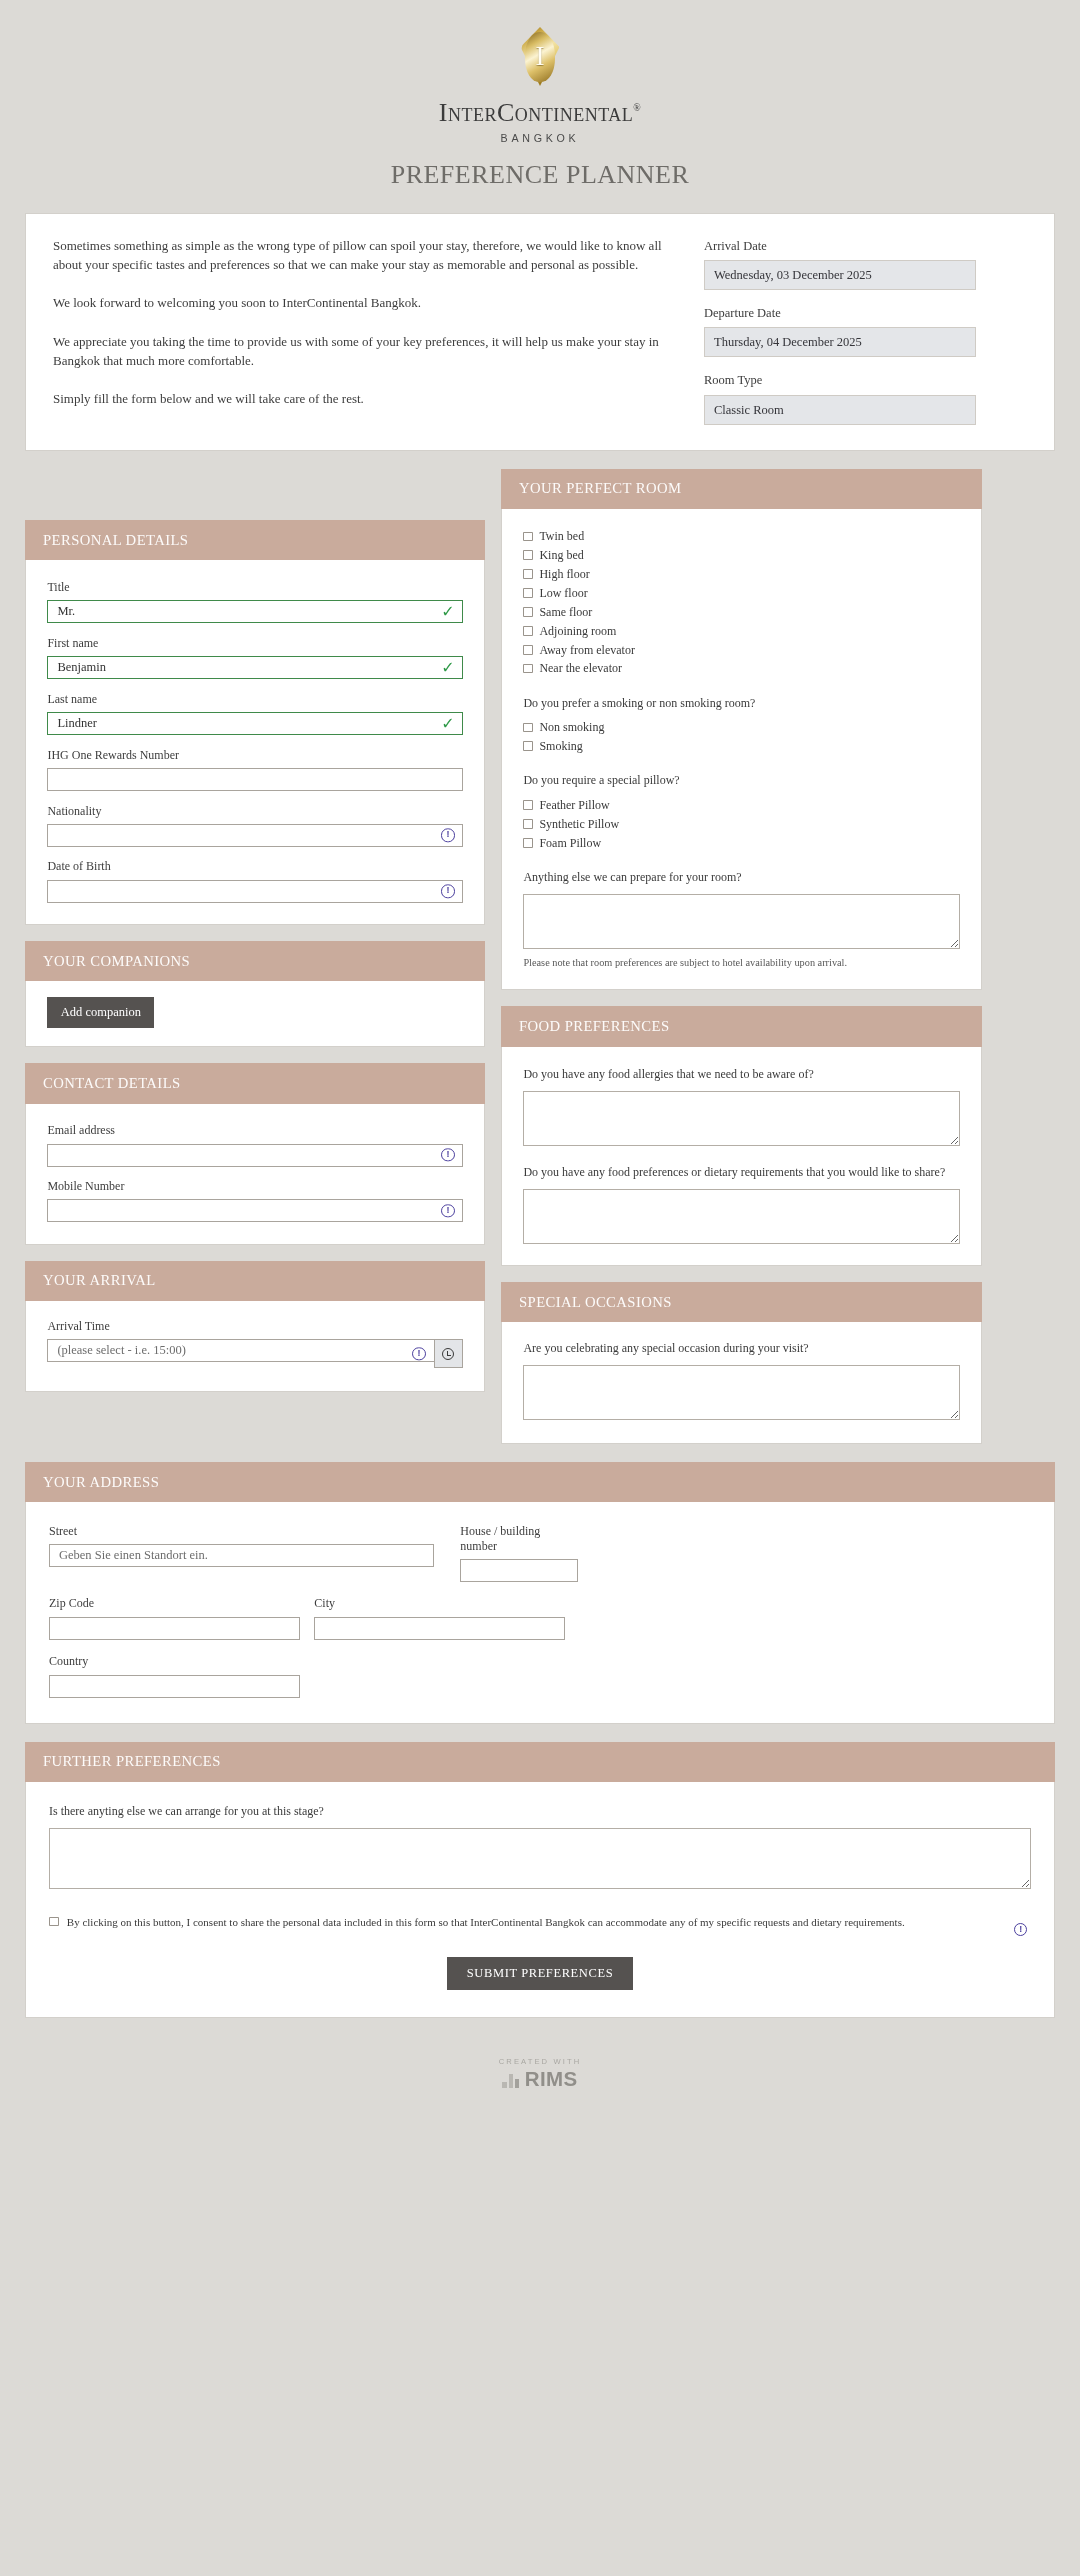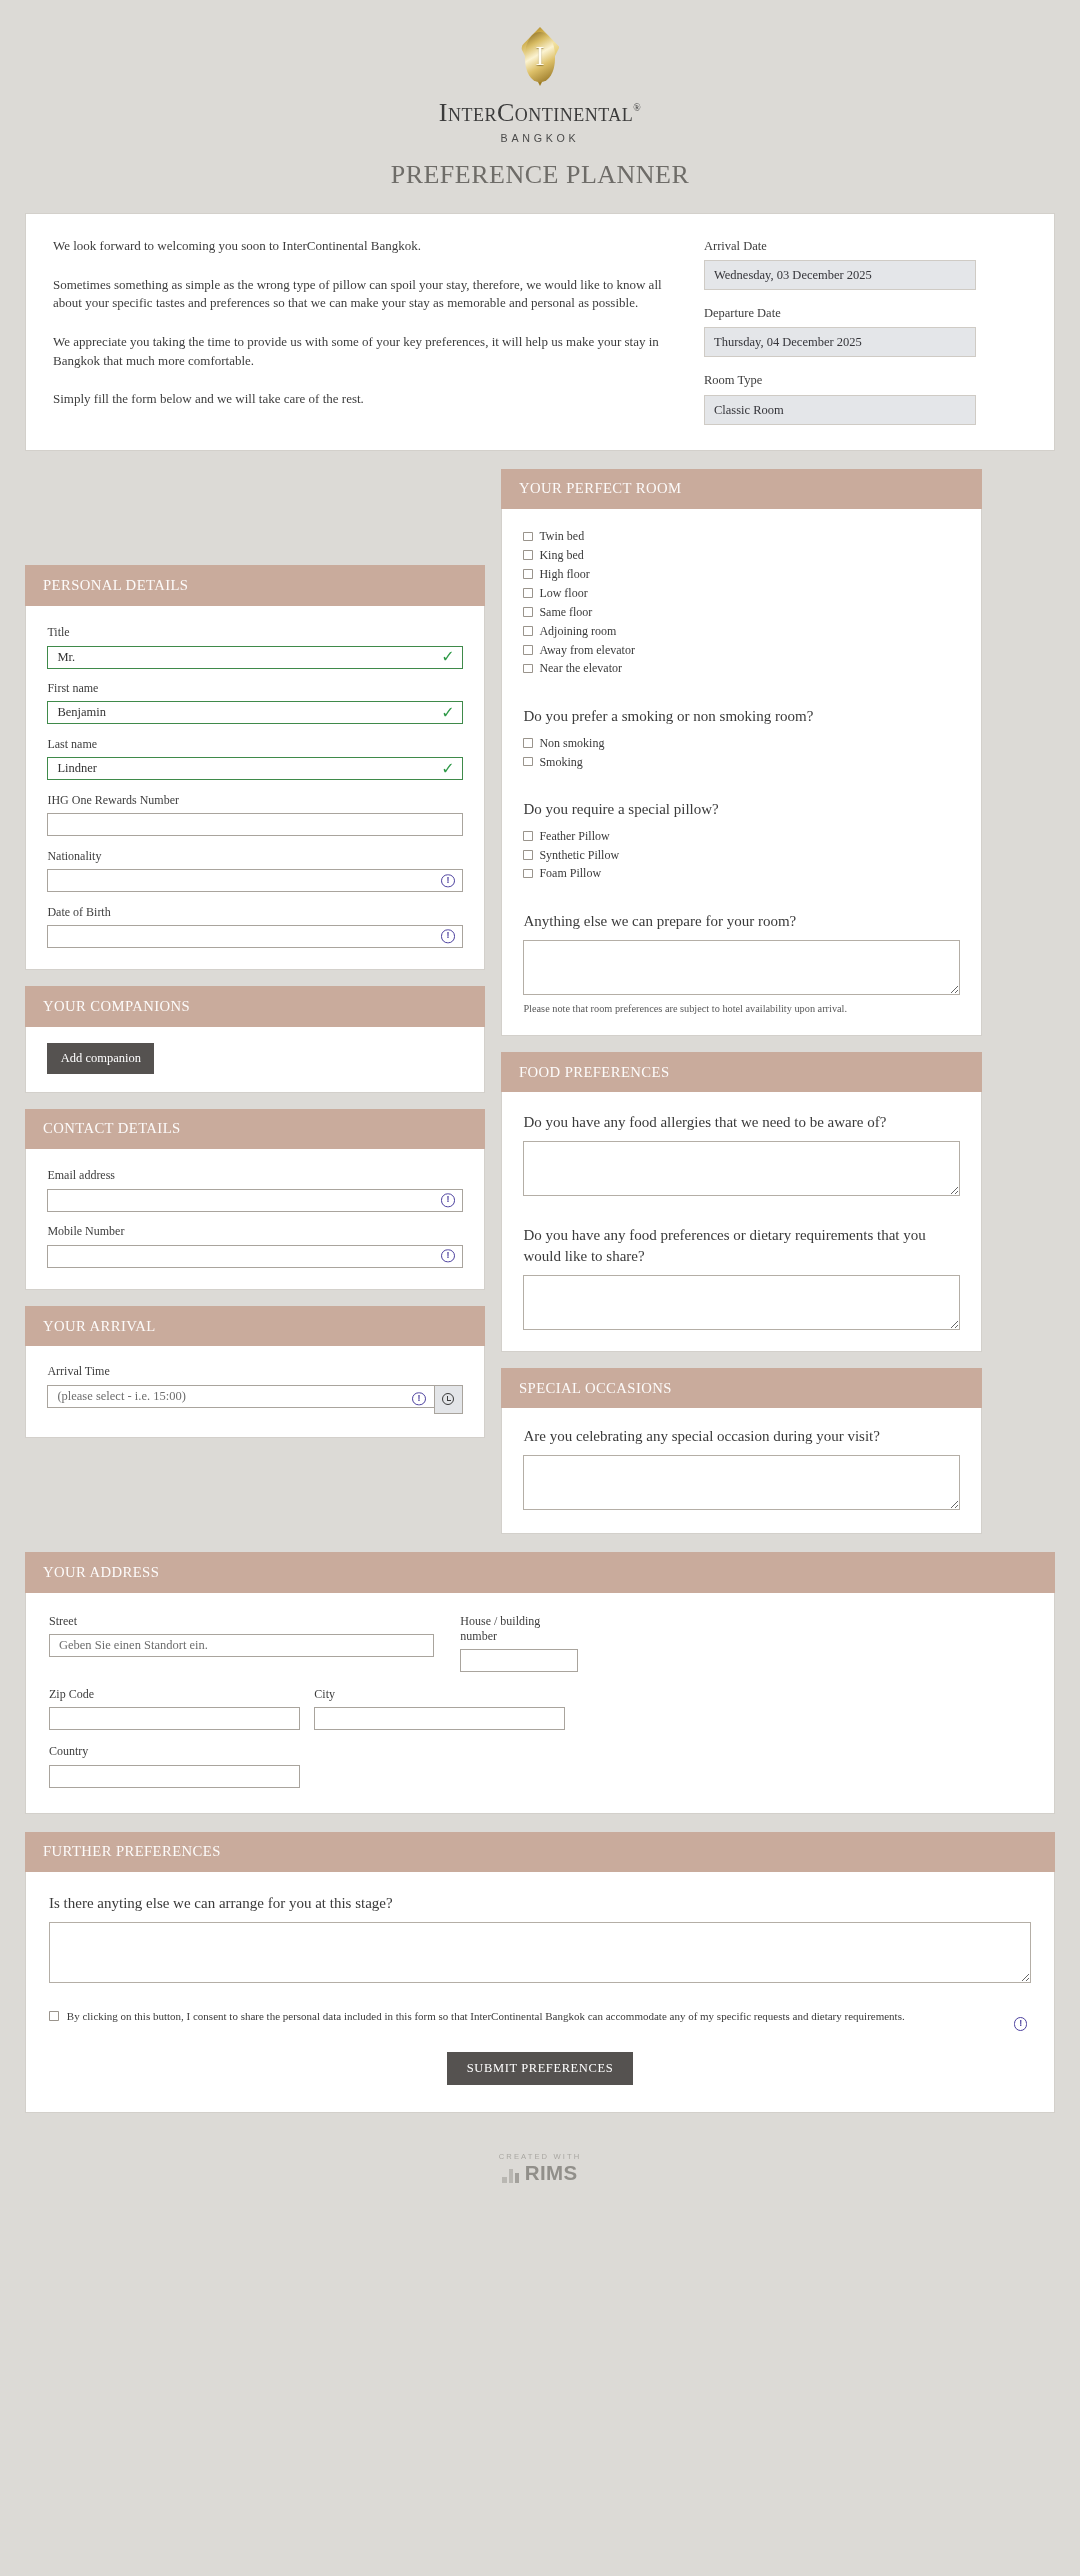--- a/index.html
+++ b/index.html
@@ -111,21 +111,21 @@
     padding:6.2px 8px; outline:none; display:block;
   }
 
   
   .cb-row { display:flex; align-items:center; gap:6.2px; margin:0 0 2.7px; }
   .cb {
     width:9.8px; height:9.8px; border:0.9px solid #9a948c; background:#fff;
     flex:0 0 9.8px; border-radius:0.9px;
   }
   .cb-lab { font-size:12px; color:#3a3a3a; line-height:1.35; }
-  .q { font-size:15px; color:#3a3a3a; margin:29px 0 8px; line-height:1.4; }
+  .q { font-size:12px; color:#3a3a3a; margin:18px 0 8px; line-height:1.4; }
   .q.first { margin-top:0; }
   .note { font-size:10.3px; color:#585858; margin-top:8px; }
 
   
   .btn-dark {
     background:#555250; color:#fff; border:none;
     font-family:"Liberation Serif",serif; font-size:12.5px;
     padding:8px 13.4px; cursor:pointer; display:inline-block;
   }
   .btn-submit {
@@ -192,22 +192,22 @@
           <span class="letter">I</span>
         </div>
     </div>
     <div class="wordmark"><span>InterContinental</span><span class="reg">®</span></div>
     <div class="subbrand">BANGKOK</div>
     <div class="planner-title">PREFERENCE PLANNER</div>
   </div>
 
   <div class="card intro-card">
     <div class="intro-left">
+      <p>Sometimes something as simple as the wrong type of pillow can spoil your stay, therefore, we would like to know all about your specific tastes and preferences so that we can make your stay as memorable and personal as possible.</p>
       <p>We look forward to welcoming you soon to InterContinental Bangkok.</p>
-      <p>Sometimes something as simple as the wrong type of pillow can spoil your stay, therefore, we would like to know all about your specific tastes and preferences so that we can make your stay as memorable and personal as possible.</p>
       <p>We appreciate you taking the time to provide us with some of your key preferences, it will help us make your stay in Bangkok that much more comfortable.</p>
       <p>Simply fill the form below and we will take care of the rest.</p>
     </div>
     <div class="intro-right">
       <div class="ro-label">Arrival Date</div>
       <div class="ro-field">Wednesday, 03 December 2025</div>
       <div class="ro-label">Departure Date</div>
       <div class="ro-field">Thursday, 04 December 2025</div>
       <div class="ro-label">Room Type</div>
       <div class="ro-field">Classic Room</div>

